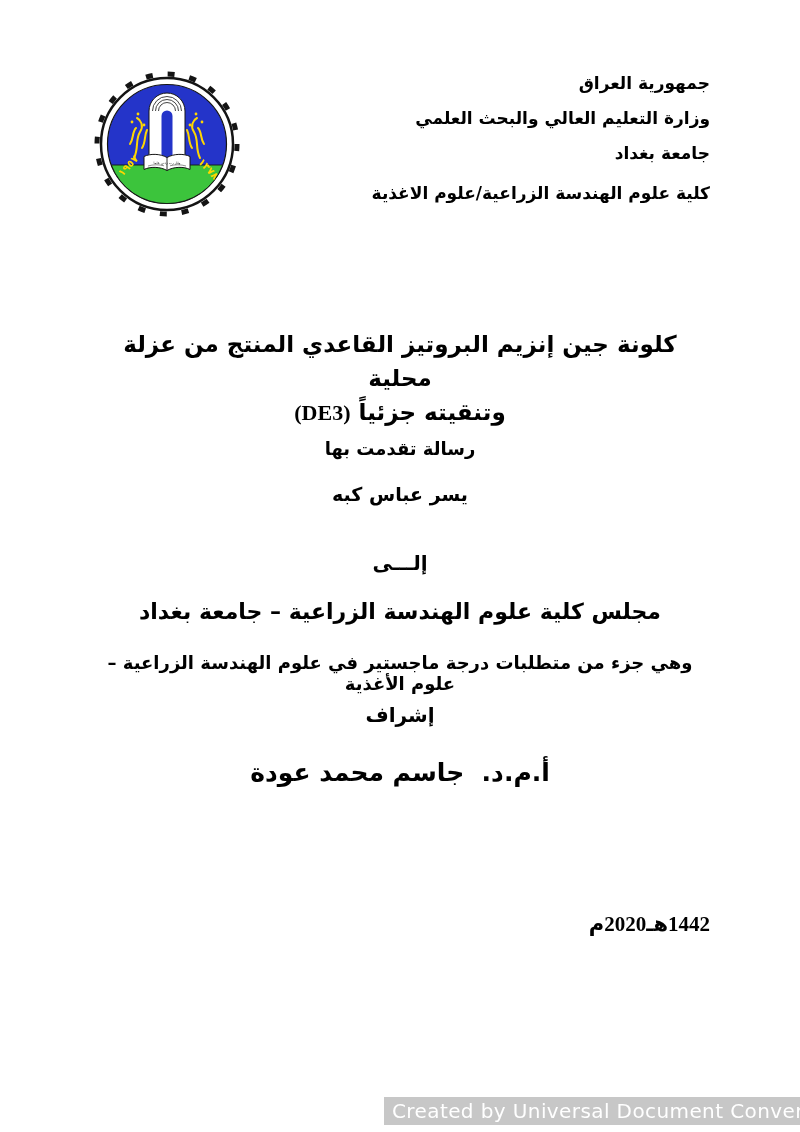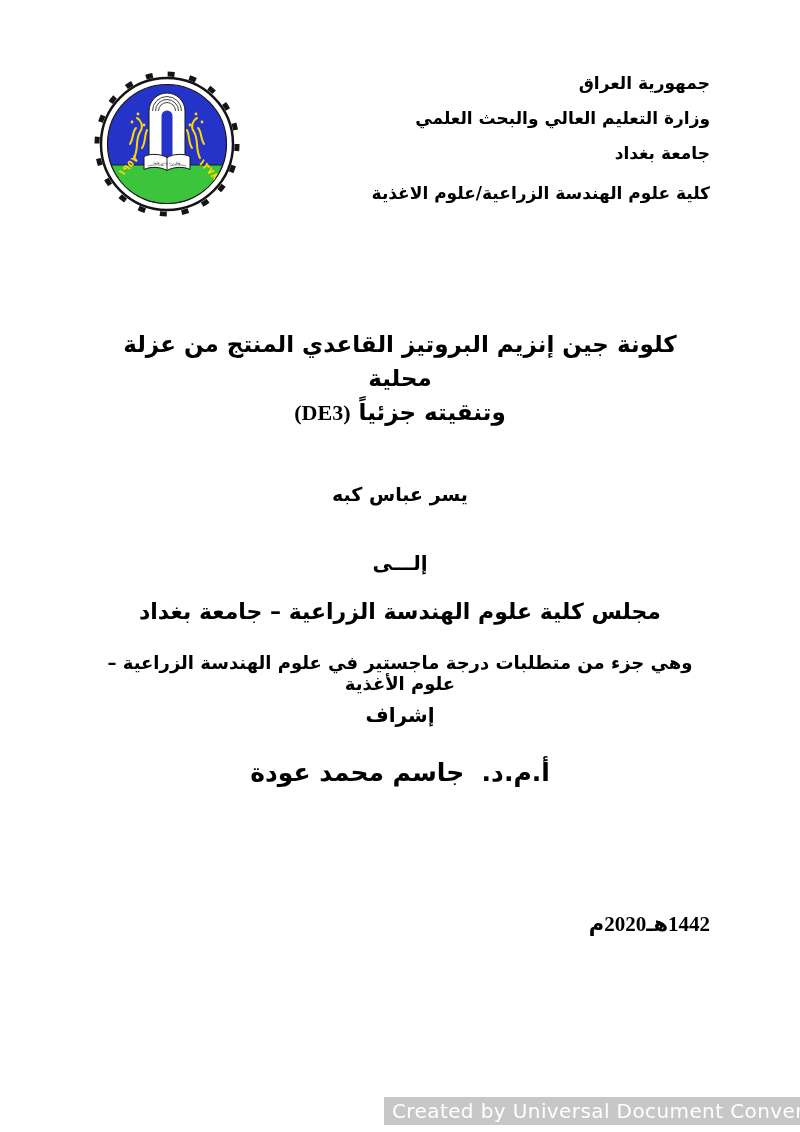--- a/index.html
+++ b/index.html
@@ -118,20 +118,21 @@
   </div>
 
   <div class="cblock title-block" dir="rtl">
     <div>كلونة جين إنزيم البروتيز القاعدي المنتج من عزلة محلية</div>
     <div>
       <span>وتنقيته جزئياً</span>
       <span class="latin" dir="ltr">(DE3)</span>
     </div>
   </div>
 
+  <div class="cblock submitted">رسالة تقدمت بها</div>
   <div class="cblock author">يسر عباس كبه</div>
   <div class="cblock to-word">إلـــى</div>
   <div class="cblock council">مجلس كلية علوم الهندسة الزراعية – جامعة بغداد</div>
   <div class="cblock requirement">وهي جزء من متطلبات درجة ماجستير في علوم الهندسة الزراعية – علوم الأغذية</div>
   <div class="cblock supervision">إشراف</div>
   <div class="cblock supervisor">أ.م.د.&nbsp; جاسم محمد عودة</div>
 
   <div class="dates-row">
     <div class="date-left">2020م</div>
     <div class="date-right">1442هـ</div>

